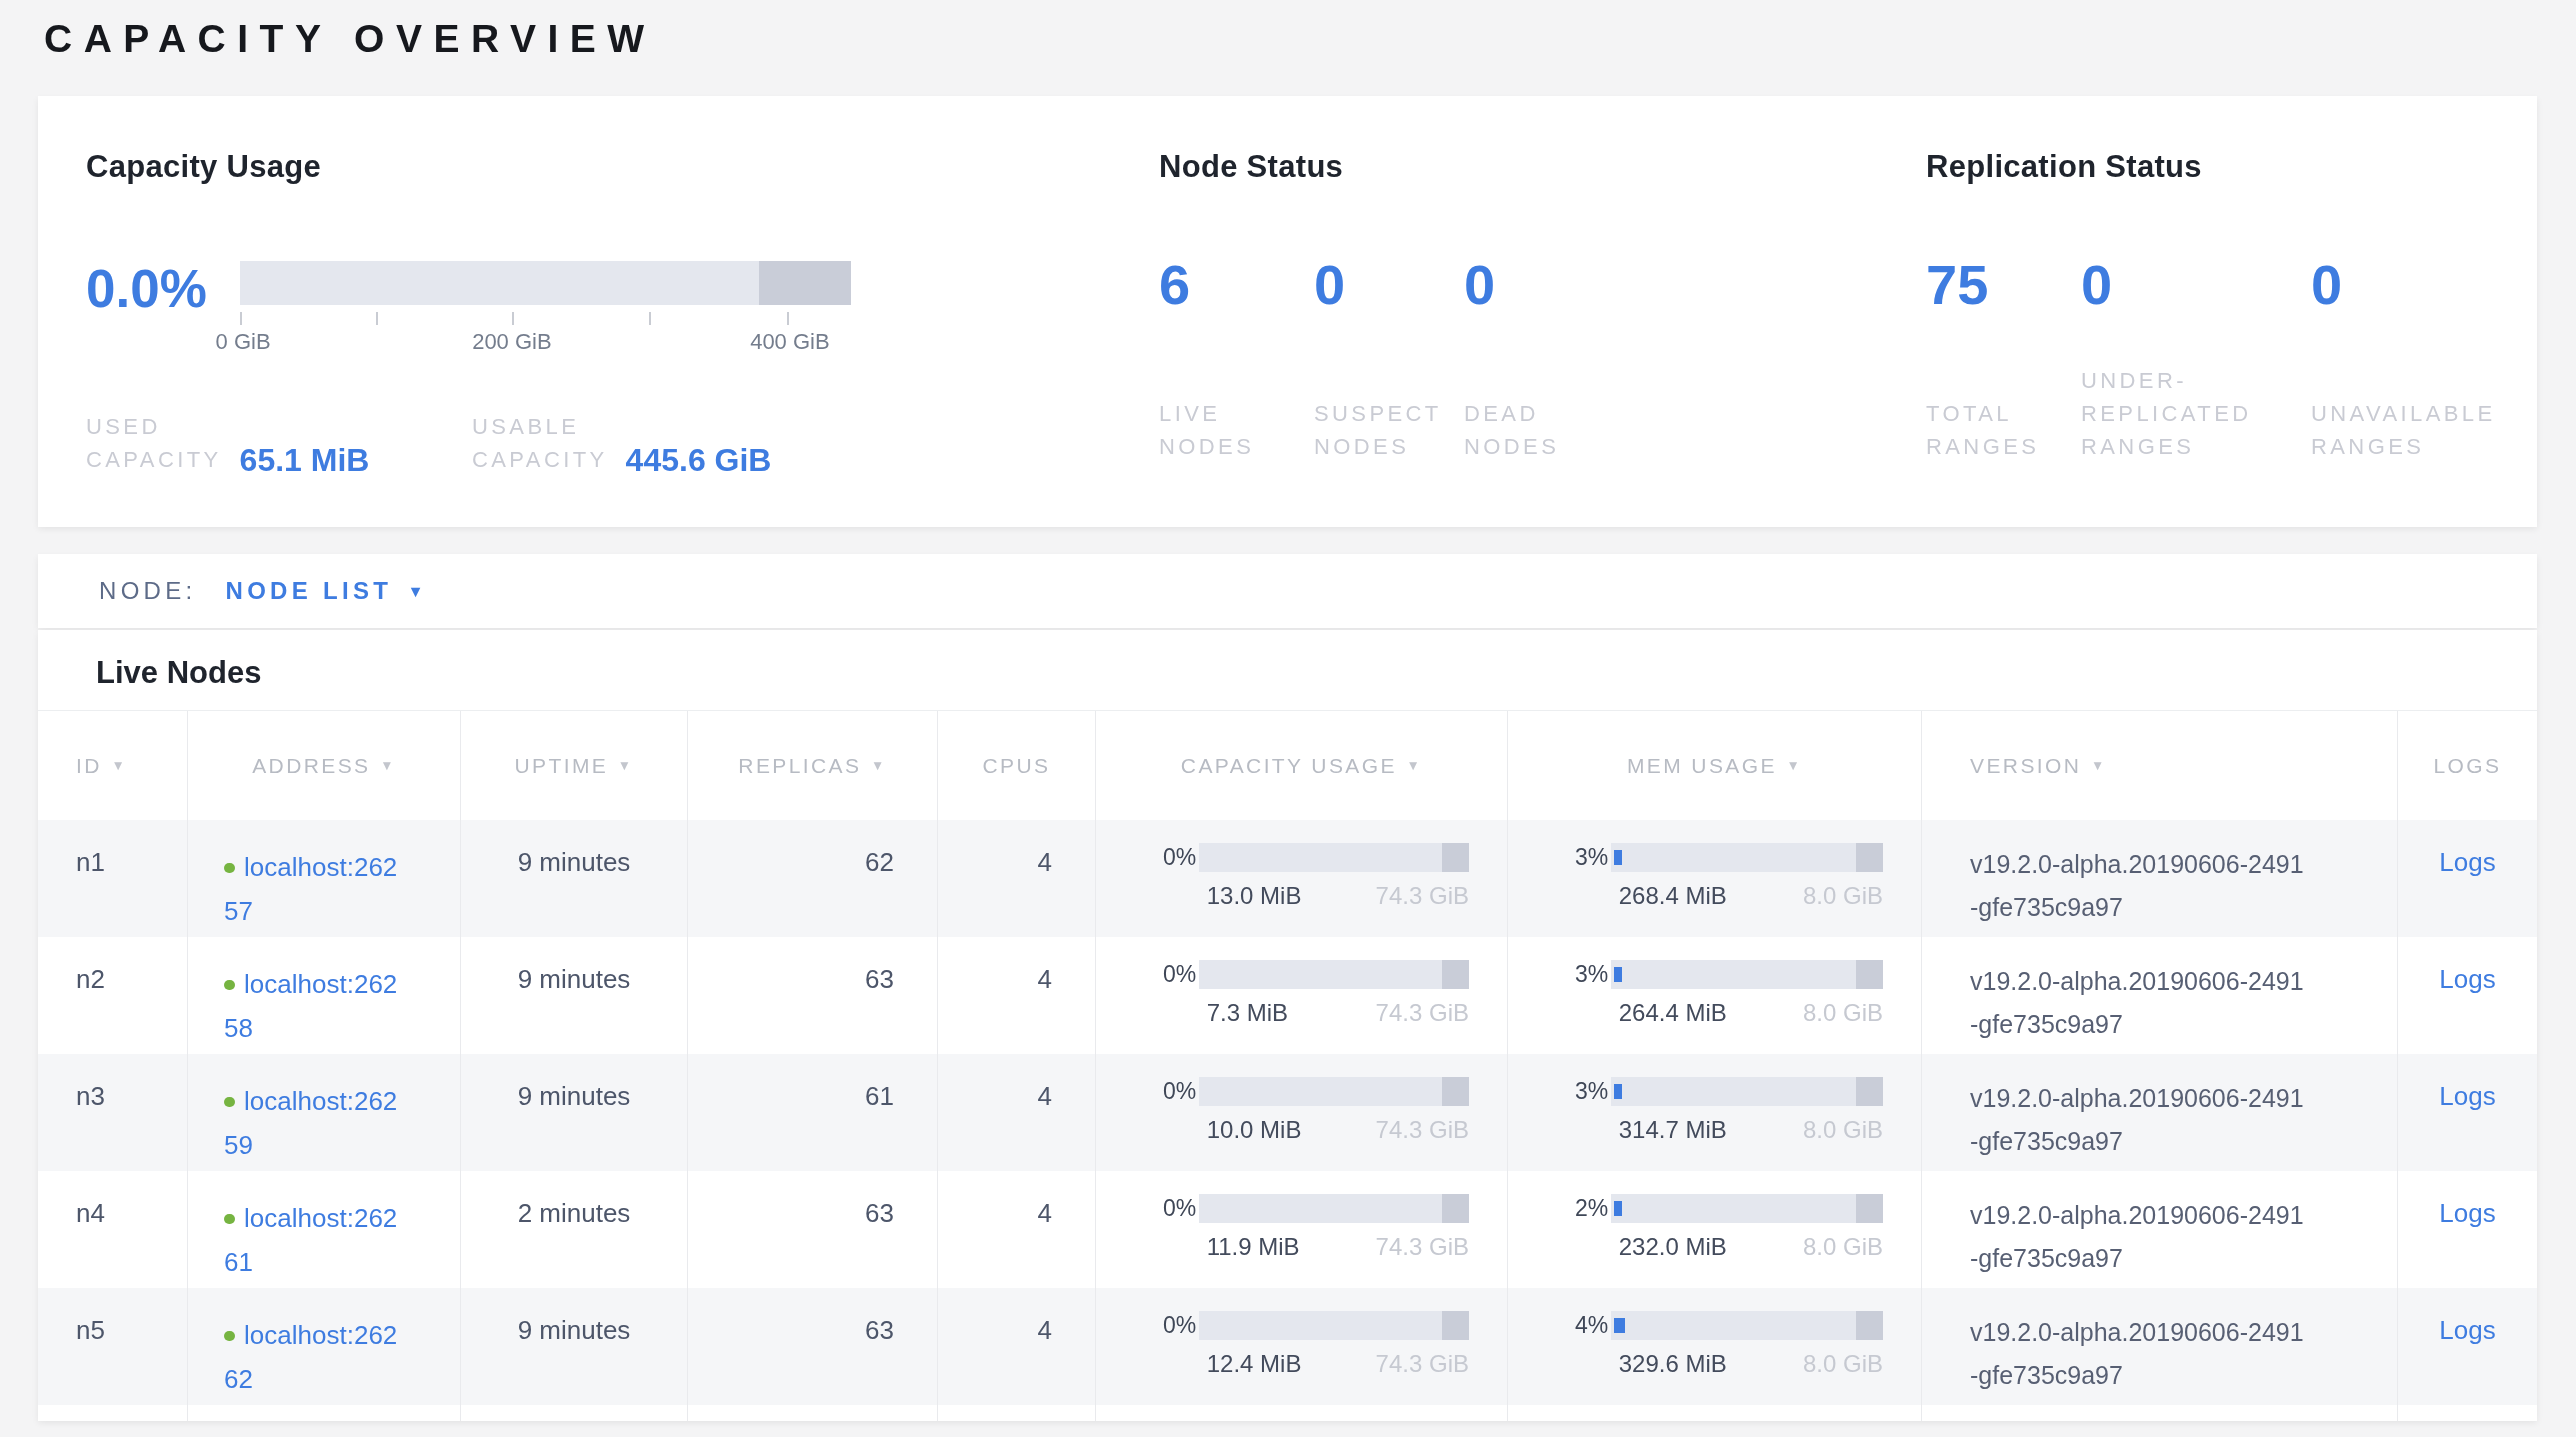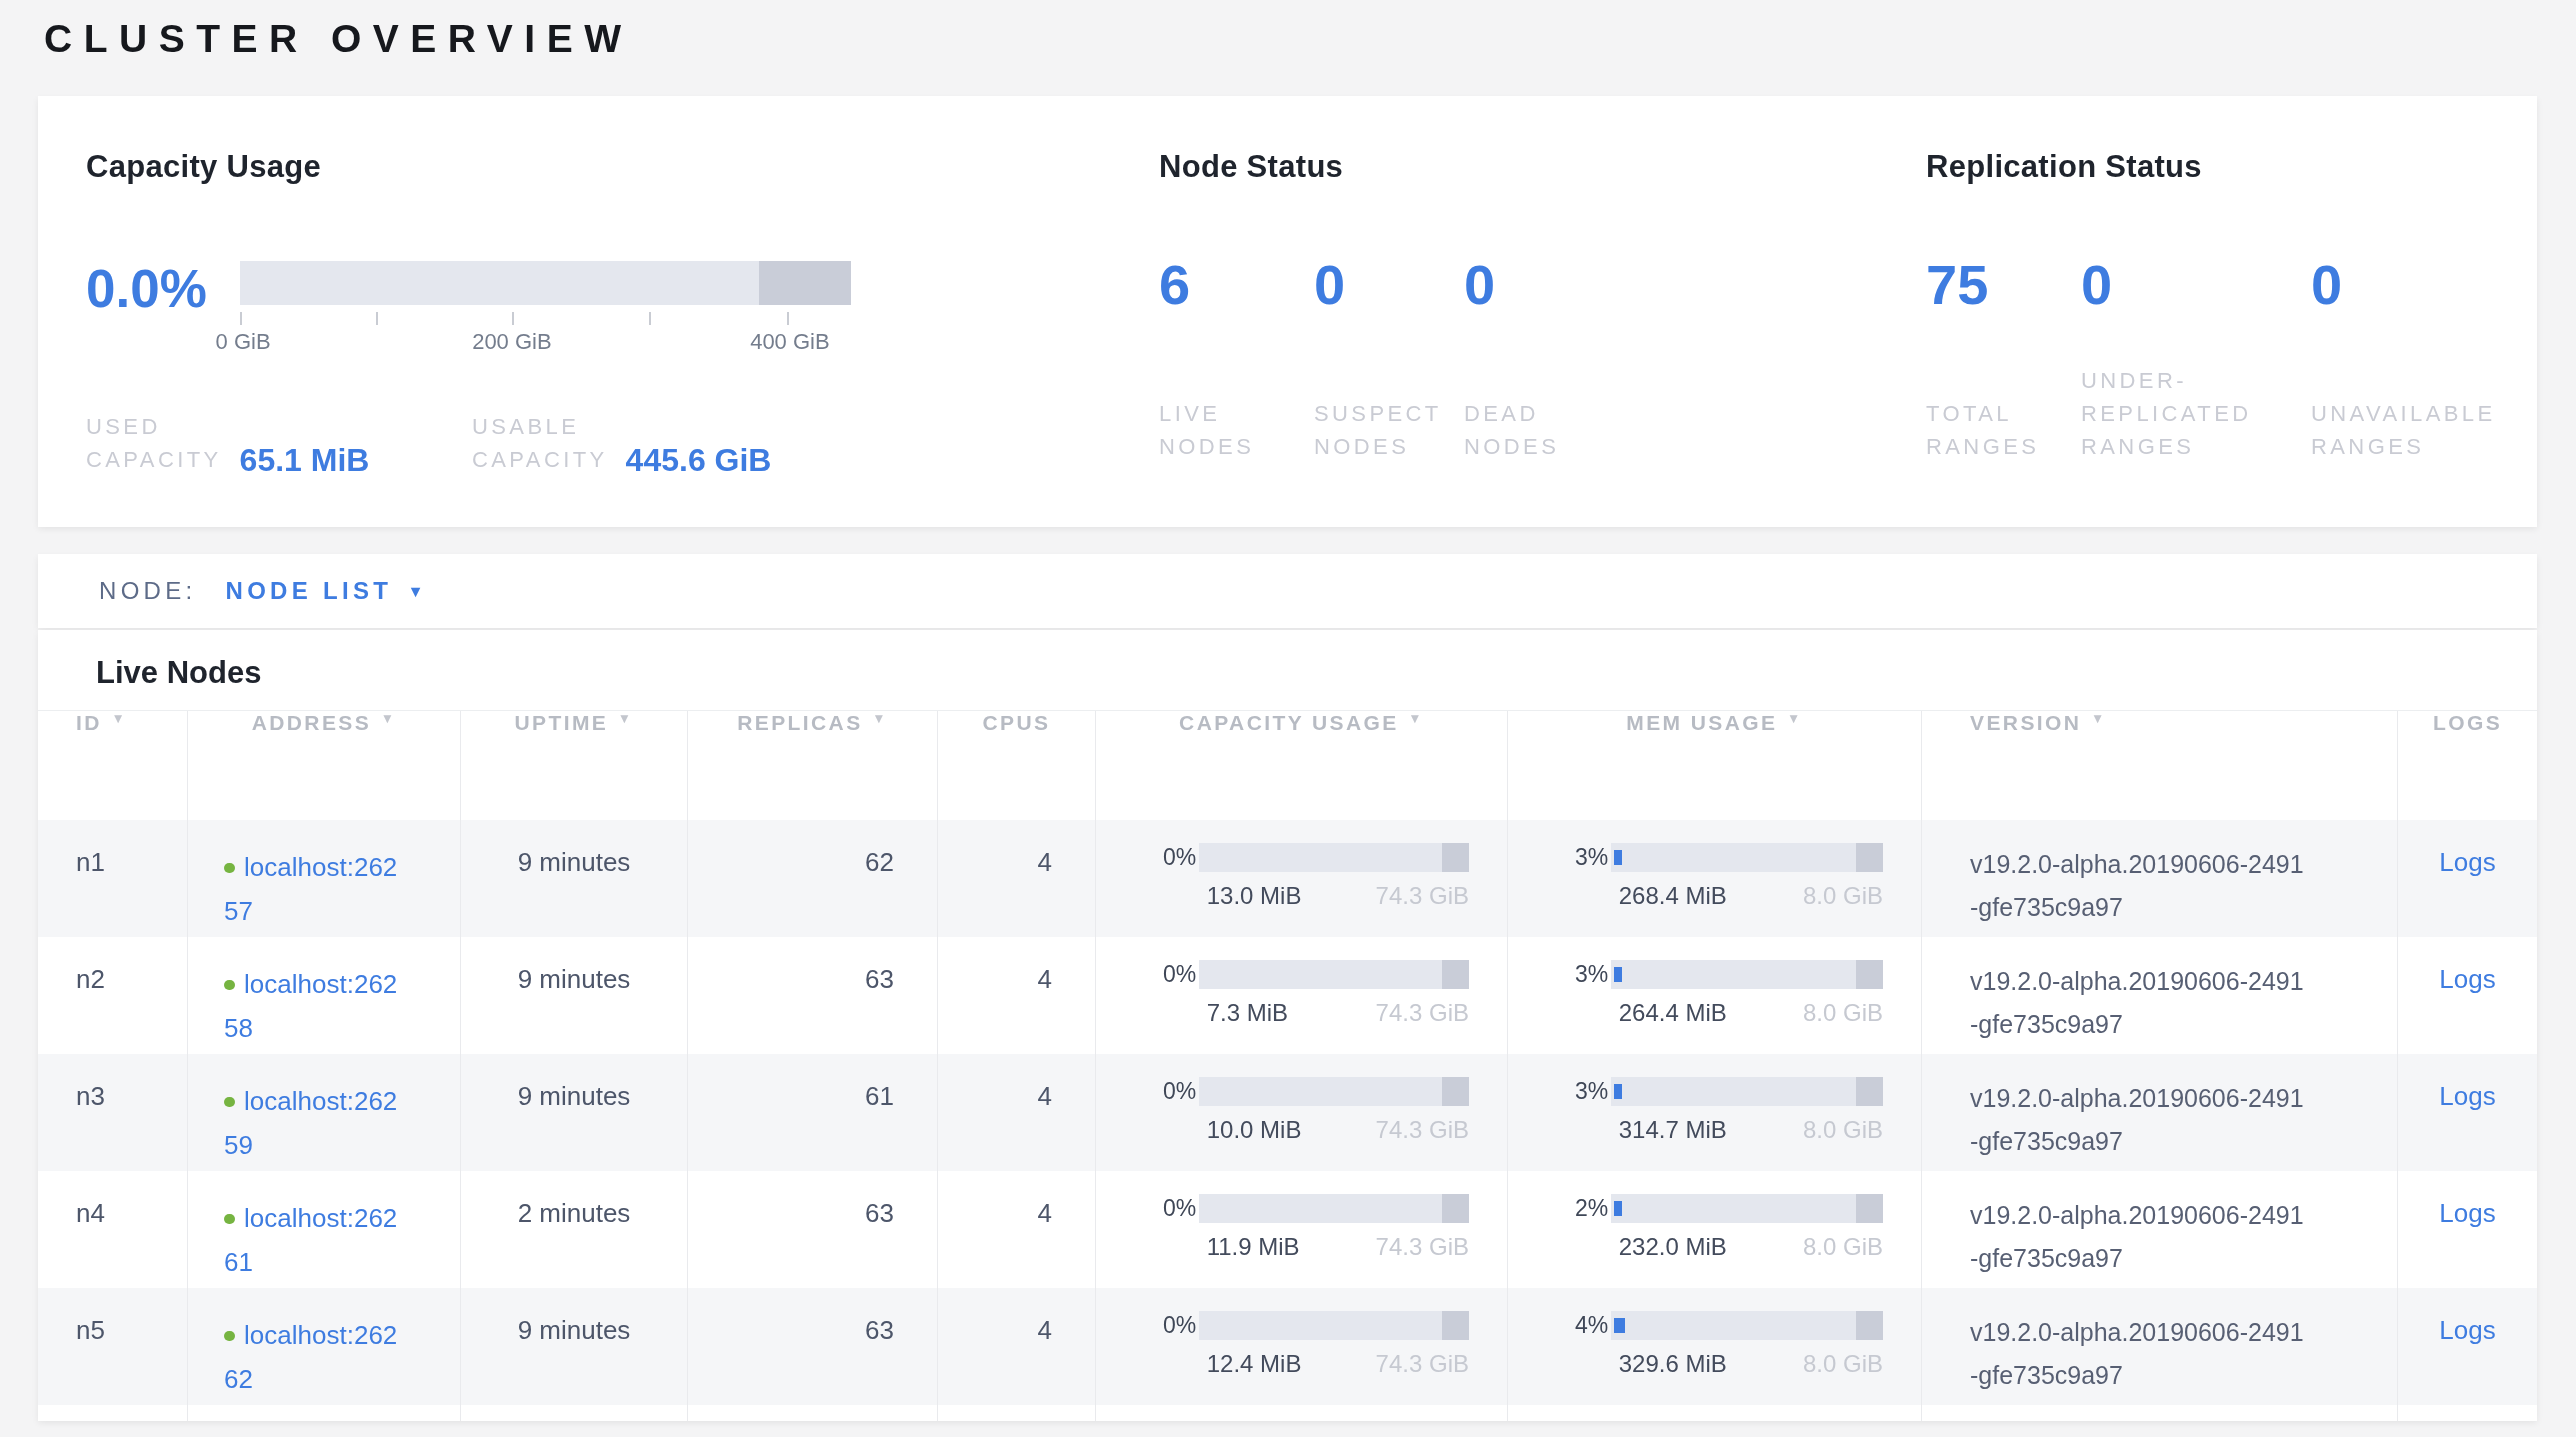--- a/index.html
+++ b/index.html
@@ -77,22 +77,22 @@
   .row { height: 117px; }
   .row-odd { background: #f5f6f8; }
   .row-even { background: #ffffff; }
   .row-partial { height: 16.3px; background: #ffffff; }
   .td, .th { border-right: 1px solid #e9eaed; height: 100%; }
   .td:last-child, .th:last-child { border-right: none; }
   .c1 { width: 150px; } .c2 { width: 273px; } .c3 { width: 227px; }
   .c4 { width: 250px; } .c5 { width: 158px; } .c6 { width: 412px; }
   .c7 { width: 414px; } .c8 { width: 476px; } .c9 { width: 139px; }
   .th {
-    display: flex; 
-    font-size: 21px; font-weight: bold; letter-spacing: 2.4px; color: #b7bbc3;
+    display: flex; align-items: center;
+    font-size: 21px; font-weight: normal; letter-spacing: 2.4px; color: #b7bbc3;
     white-space: nowrap;
   }
   .th-left { justify-content: flex-start; padding-left: 38px; }
   .th-center { justify-content: center; }
   .th-vleft { justify-content: flex-start; padding-left: 48px; }
   .sort-caret { font-size: 13.4px; color: #c3c6cd; margin-left: 9.6px; }
 
   .td { font-size: 26px; color: #4d566a; }
   .td-id { padding: 27px 0 0 38px; }
   .td-addr { padding: 25px 53px 0 36px; line-height: 44px; word-break: break-all; }
@@ -109,21 +109,21 @@
   .usage-vals { display: flex; justify-content: space-between; margin-left: 36px; padding: 9.6px 0 0 7.7px; }
   .usage-used { font-size: 24px; color: #434b5c; }
   .usage-total { font-size: 24px; color: #c6c9d1; }
   .td-ver { padding: 23px 0 0 48px; }
   .td-ver .ver-text { display: block; max-width: 340px; font-size: 25px; line-height: 43px; color: #575f73; word-break: break-all; }
   .td-logs { padding-top: 27px; text-align: center; font-size: 26px; }
 </style>
 </head>
 <body>
 
-<div class="page-title">CLUSTER OVERVIEW</div>
+<div class="page-title">CAPACITY OVERVIEW</div>
 
 <div class="card summary-card">
 
   <div class="section section-capacity">
     <div class="section-title">Capacity Usage</div>
     <div class="cap-chart">
       <div class="cap-pct">0.0%</div>
       <div class="cap-bar">
         <div class="bar-cap"></div>
         <div class="bar-fill" style="width: 0px;"></div>

